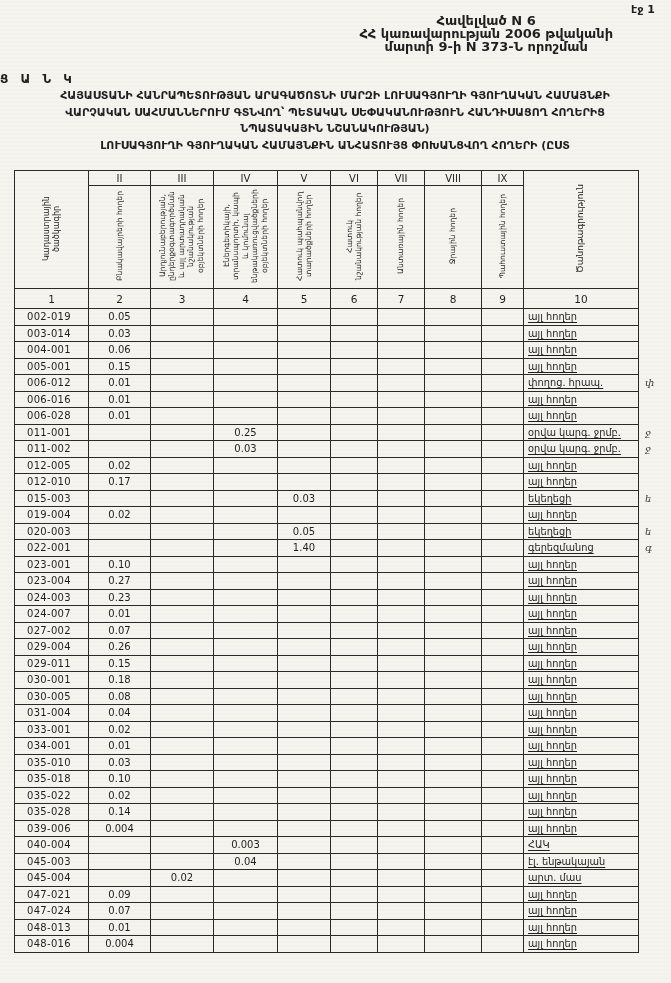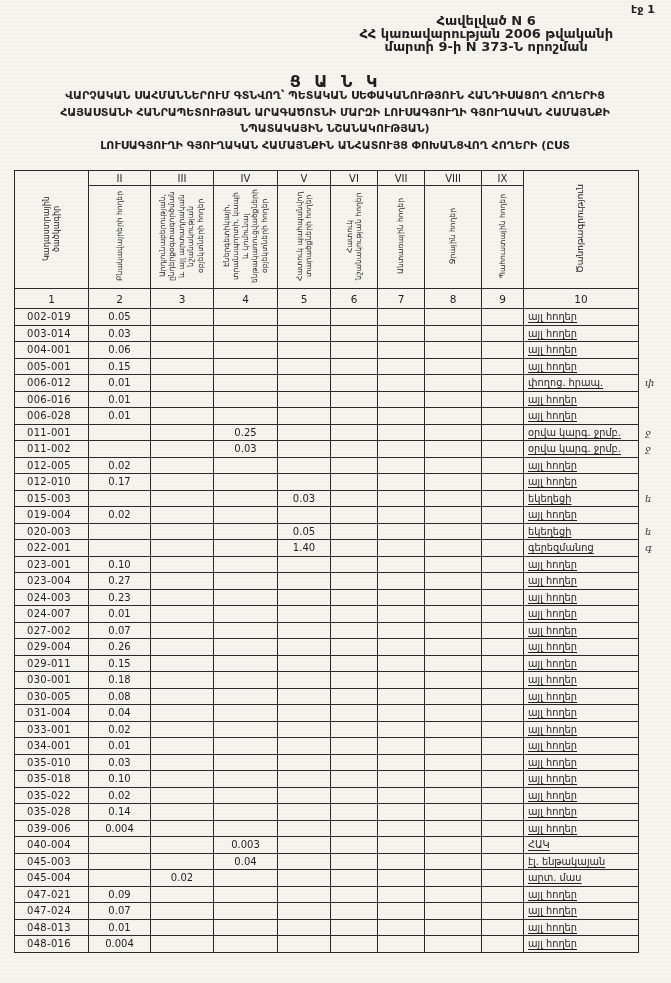--- a/index.html
+++ b/index.html
@@ -9,21 +9,21 @@
     font-family:"DejaVu Sans", sans-serif;
     color:#1f1f1f;
     position:relative;
     -webkit-font-smoothing:none;
   }
   .scan{position:absolute;inset:0;background:
     repeating-linear-gradient(0deg, rgba(0,0,0,0.012) 0 2px, rgba(255,255,255,0.015) 2px 4px);
     pointer-events:none;}
   .page-num{position:absolute;top:3px;right:16px;font-size:11px;font-weight:bold;margin-left:12px;}
   .annex{position:absolute;top:14px;right:58px;text-align:center;font-size:13px;font-weight:bold;line-height:13px;}
-  .list-word{position:absolute;top:72px;left:0;width:100%;text-align:center;font-size:16px;font-weight:bold;letter-spacing:4px;}
+  .list-word{position:absolute;top:72px;left:0;width:100%;text-align:left;font-size:12px;font-weight:bold;letter-spacing:4px;}
   .doc-title{position:absolute;top:88px;left:10px;width:650px;text-align:center;font-size:11px;font-weight:bold;line-height:16.5px;}
   table{position:absolute;top:170px;left:14px;border-collapse:collapse;table-layout:fixed;}
   td{border:1.4px solid #2a2a2a;padding:0;overflow:hidden;font-size:10px;text-align:center;vertical-align:middle;}
   tr.roman-row td{height:14px;font-size:10px;}
   tr.cat-row td{height:102px;}
   tr.num-row td{height:19px;font-size:10.5px;}
   tbody td{height:15.5px;}
   .vt{display:inline-block;writing-mode:vertical-rl;transform:rotate(180deg);
       font-size:7.6px;line-height:1.25;max-height:96px;white-space:normal;}
   .vt.tall{max-height:110px;font-size:8px;}
@@ -43,22 +43,22 @@
 
 <div class="annex">
   <div>Հավելված N 6</div>
   <div>ՀՀ կառավարության 2006 թվականի</div>
   <div>մարտի 9-ի N 373-Ն որոշման</div>
 </div>
 
 <div class="list-word">Ց Ա Ն Կ</div>
 
 <div class="doc-title">
+  <div>ՀԱՅԱՍՏԱՆԻ ՀԱՆՐԱՊԵՏՈՒԹՅԱՆ ԱՐԱԳԱԾՈՏՆԻ ՄԱՐԶԻ ԼՈՒՍԱԳՅՈՒՂԻ ԳՅՈՒՂԱԿԱՆ ՀԱՄԱՅՆՔԻ</div>
   <div>ՎԱՐՉԱԿԱՆ ՍԱՀՄԱՆՆԵՐՈՒՄ ԳՏՆՎՈՂ՝ ՊԵՏԱԿԱՆ ՍԵՓԱԿԱՆՈՒԹՅՈՒՆ ՀԱՆԴԻՍԱՑՈՂ ՀՈՂԵՐԻՑ</div>
-  <div>ՀԱՅԱՍՏԱՆԻ ՀԱՆՐԱՊԵՏՈՒԹՅԱՆ ԱՐԱԳԱԾՈՏՆԻ ՄԱՐԶԻ ԼՈՒՍԱԳՅՈՒՂԻ ԳՅՈՒՂԱԿԱՆ ՀԱՄԱՅՆՔԻ</div>
   <div>ՆՊԱՏԱԿԱՅԻՆ ՆՇԱՆԱԿՈՒԹՅԱՆ)</div>
   <div>ԼՈՒՍԱԳՅՈՒՂԻ ԳՅՈՒՂԱԿԱՆ ՀԱՄԱՅՆՔԻՆ ԱՆՀԱՏՈՒՅՑ ՓՈԽԱՆՑՎՈՂ ՀՈՂԵՐԻ (ԸՍՏ</div>
 </div>
 
 <table>
   <colgroup>
     <col style="width:74px">
       <col style="width:62px">
       <col style="width:63px">
     <col style="width:64px">

